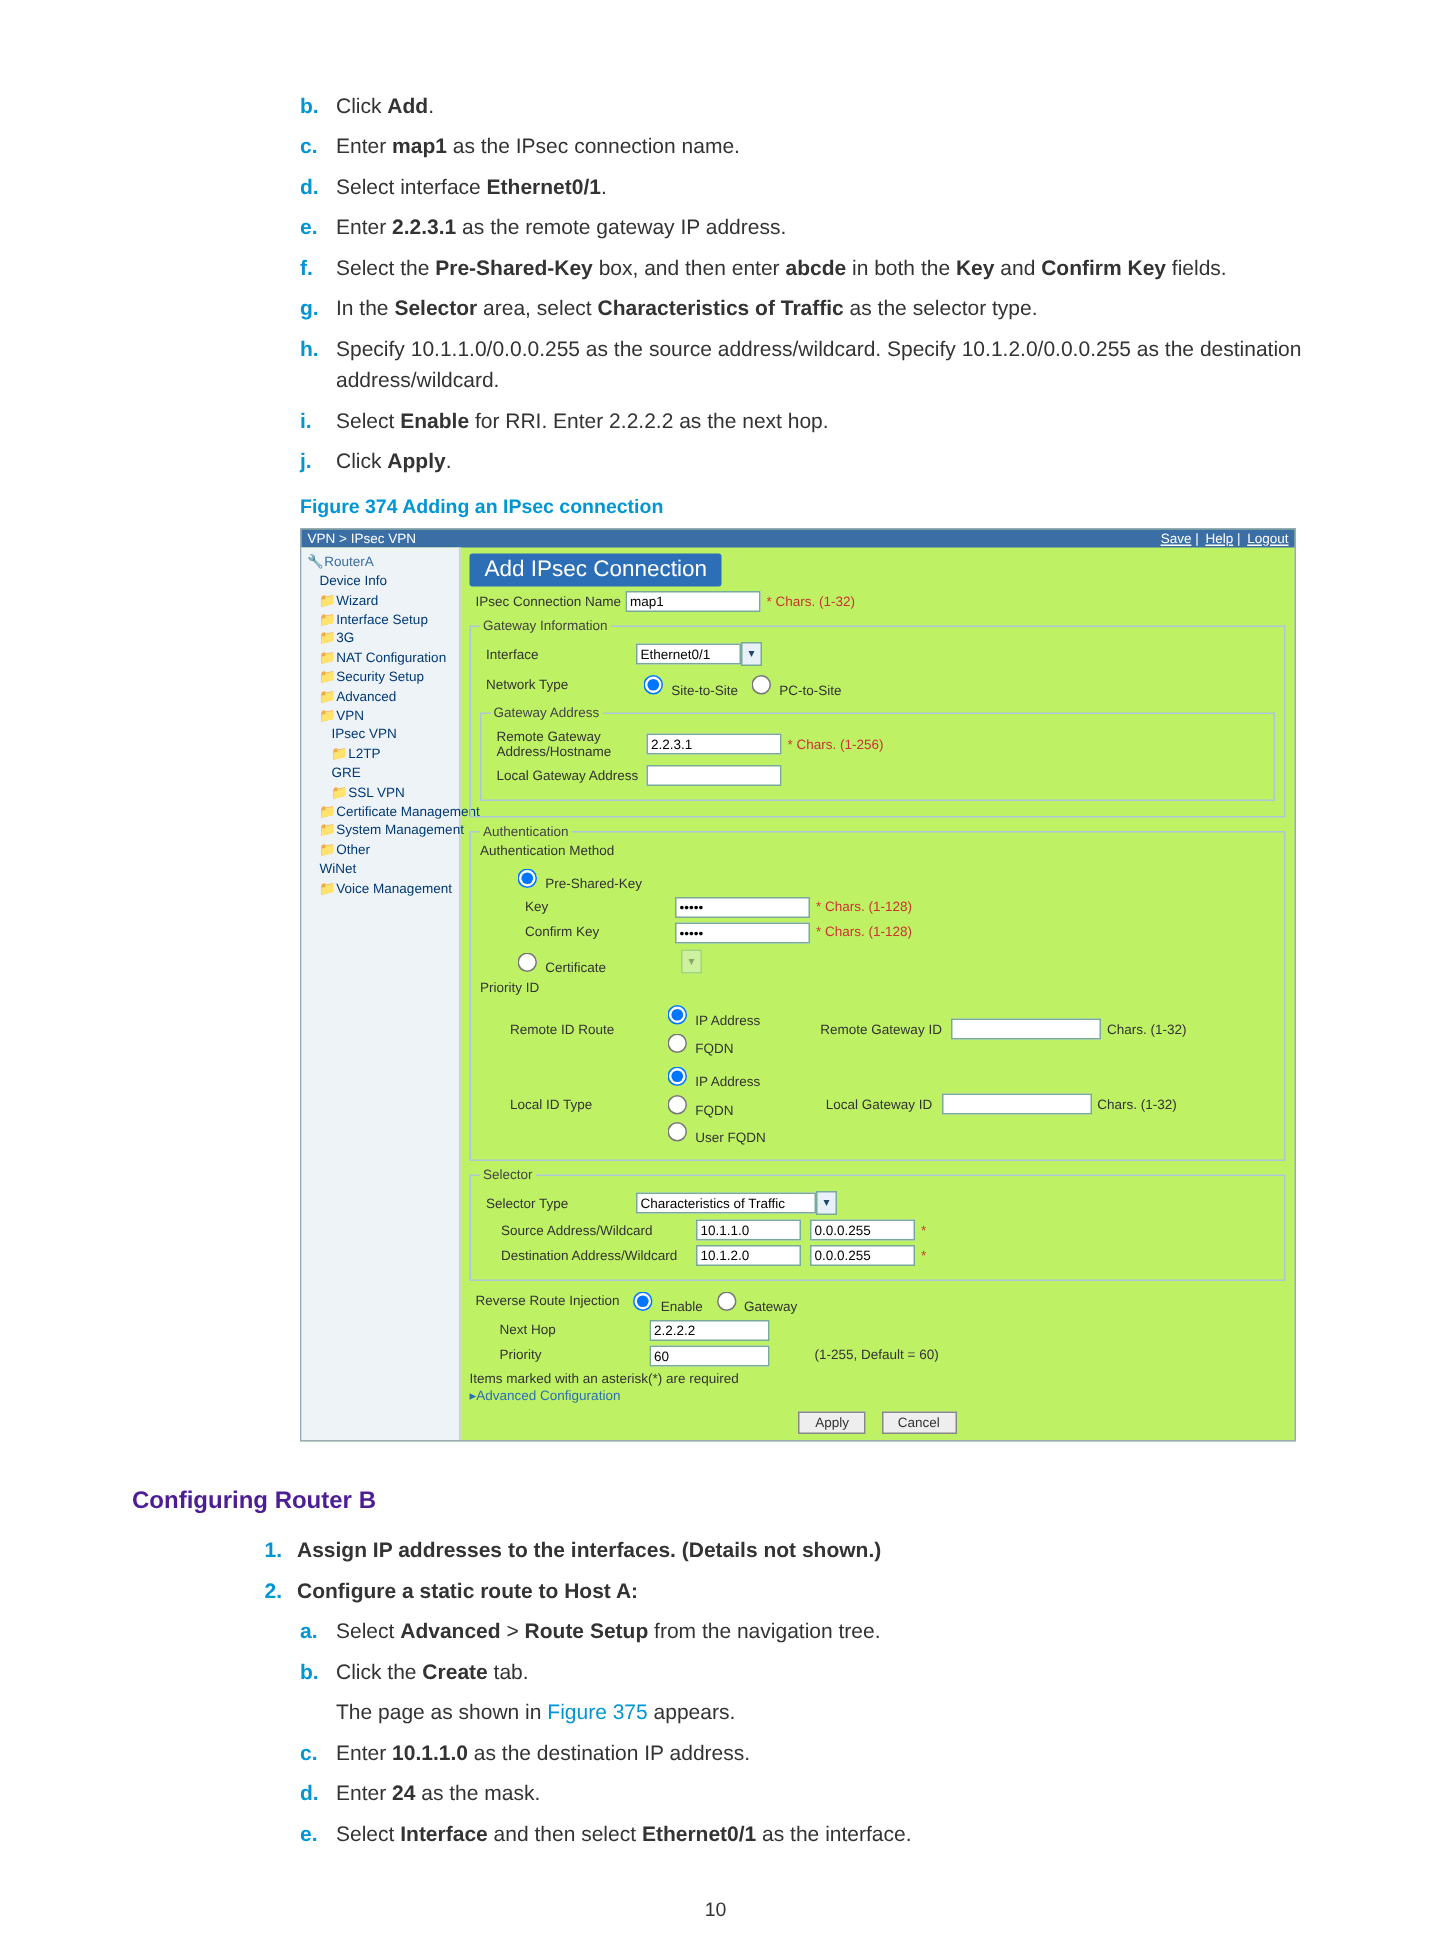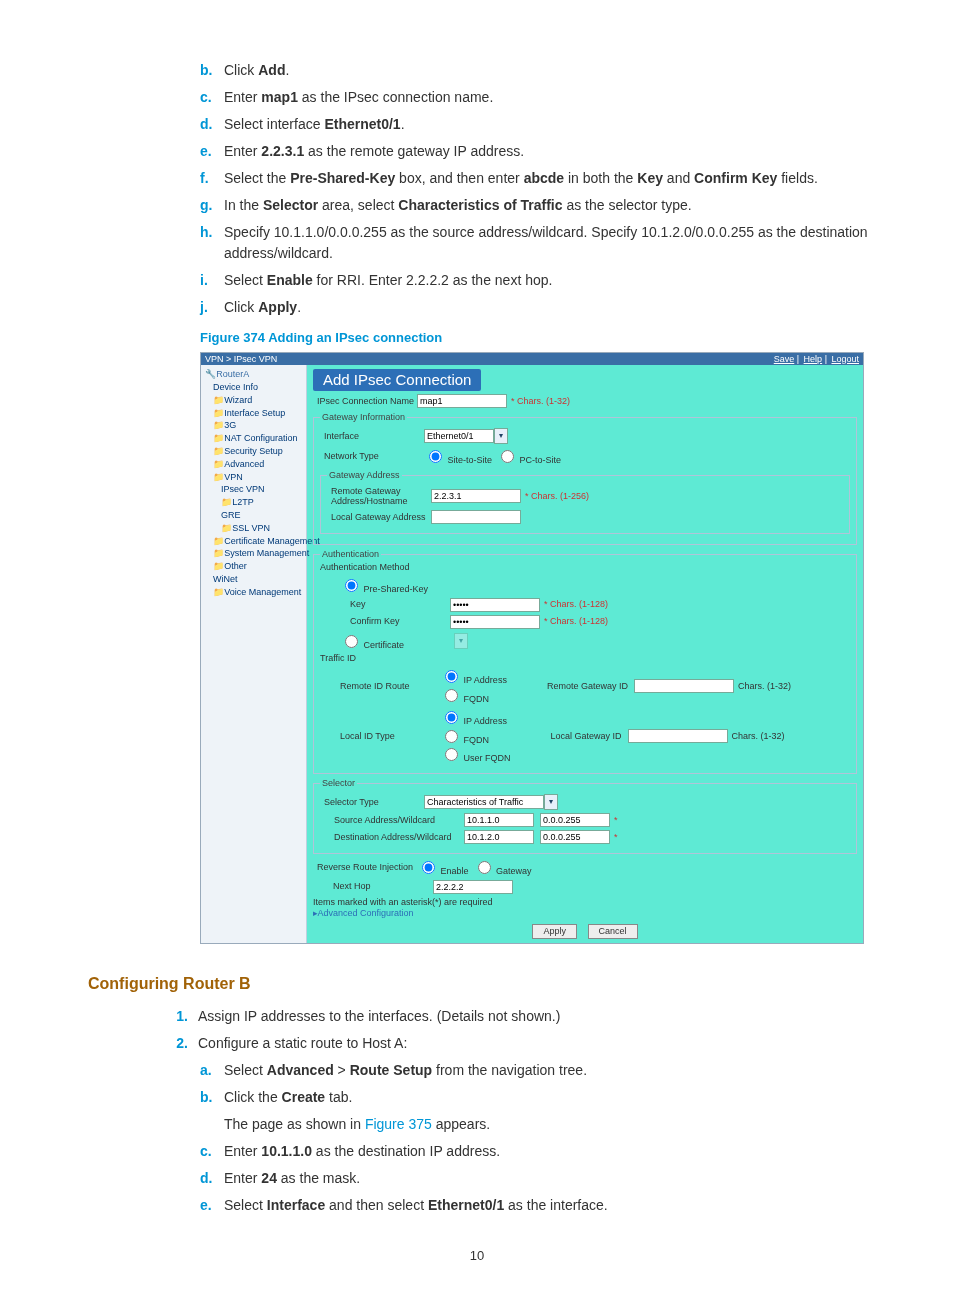--- a/index.html
+++ b/index.html
@@ -10,38 +10,38 @@
     padding: 60px 80px 40px 80px;
     width: 954px;
     box-sizing: border-box;
     line-height: 1.5;
   }
   .steps { margin-left: 120px; }
   .step { display: flex; margin-bottom: 6px; }
   .step .marker { color: #0096d6; font-weight: bold; width: 24px; flex-shrink:0; }
   .step .text { flex: 1; }
   .figure-caption { color: #0096d6; font-weight: bold; margin: 10px 0 4px 120px; font-size: 13px; }
-  .heading2 { color: #a16207; font-weight: bold; font-size: 16px; margin: 28px 0 10px 8px; font-family: 'Arial Narrow', Arial, sans-serif; }
+  .heading2 { color: #4c1d95; font-weight: bold; font-size: 16px; margin: 28px 0 10px 8px; font-family: 'Arial Narrow', Arial, sans-serif; }
   .numlist { margin-left: 80px; }
   .numitem { display:flex; margin-bottom:6px; }
   .numitem .marker { color:#0096d6; font-weight:bold; width:28px; flex-shrink:0; text-align:right; padding-right:10px;}
-  .numitem .text { flex:1; }
+  .numitem .text { flex:1;font-weight:bold; }
   .substeps { margin-left: 120px; }
   .page-num { text-align:center; font-size:13px; margin-top:30px; }
   a.figlink { color:#0096d6; text-decoration:none; }
 
   
   .shot {
     margin-left: 120px;
     width: 662px;
     border: 1px solid #9ab;
     font-size: 9px;
     font-family: Tahoma, Arial, sans-serif;
     color: #333;
-    background:#5eead4;
+    background:#bef264;
     line-height: 1.2;
   }
   .shot .topbar { background:#3a6ea5; color:#fff; display:flex; justify-content:space-between; padding:1px 4px; font-size:9px;}
   .shot .topbar .links a { color:#fff; text-decoration:underline; margin-left:2px;}
   .shot .main { display:flex; }
   .shot .side { width:105px; background:#eef3f8; border-right:1px solid #c0d0e0; padding:3px 0; }
   .shot .side .root { color:#3a6ea5; padding:1px 4px; }
   .shot .side .node { padding:1px 4px 1px 12px; color:#003977; white-space:nowrap;}
   .shot .side .node.sel { color:#003977; }
   .shot .side .sub { padding-left:20px; }
@@ -181,21 +181,21 @@
         <div class="row">
             <span class="lbl" style="padding-left:30px">Confirm Key</span>
             <input type="password" value="•••••" style="width: 90px;">
             <span class="hint">* Chars. (1-128)</span>
           </div>
         <div class="row">
             <span style="width:20px"></span>
             <label><input type="radio" style=""> <span>Certificate</span></label> 
             <span class="sel-drop" style="margin-left:50px;opacity:.4">▾</span>
           </div>
-        <div>Traffic ID</div>
+        <div>Priority ID</div>
         <div class="row">
             <span class="lbl" style="padding-left:20px">Remote ID Route</span>
           <span><label><input type="radio" checked="" style=""> <span>IP Address</span></label><br><label><input type="radio" style=""> <span>FQDN</span></label></span>
           <span style="margin-left:40px">Remote Gateway ID</span>
           <input type="text" style="width: 100px; margin-left: 6px;">
             <span class="hint" style="color:#333">Chars. (1-32)</span>
         </div>
         <div class="row">
             <span class="lbl" style="padding-left:20px">Local ID Type</span>
           <span><label><input type="radio" checked="" style=""> <span>IP Address</span></label><br><label><input type="radio" style=""> <span>FQDN</span></label><br><label><input type="radio" style=""> <span>User FQDN</span></label></span>
@@ -225,20 +225,25 @@
           </div>
       </fieldset>
       <div class="row">
           <span class="lbl">Reverse Route Injection</span>
         <label><input type="radio" checked="" style=""> <span>Enable</span></label>
         <label style="margin-left:4px"><input type="radio" style=""> <span>Gateway</span></label>
         </div>
       <div class="row">
           <span class="lbl" style="padding-left:20px">Next Hop</span>
           <input type="text" style="width: 80px;" value="2.2.2.2">
+        </div>
+      <div class="row">
+          <span class="lbl" style="padding-left:20px">Priority</span>
+          <input type="text" style="width: 80px;" value="60">
+          <span style="margin-left:30px">(1-255, Default = 60)</span>
         </div>
       <div>Items marked with an asterisk(*) are required</div>
       <div style="color:#2c6fb7">▸<span>Advanced Configuration</span></div>
       <div class="btnrow">
         <span class="btn">Apply</span>
         <span class="btn">Cancel</span>
       </div>
     </div>
   </div>
 </div>

